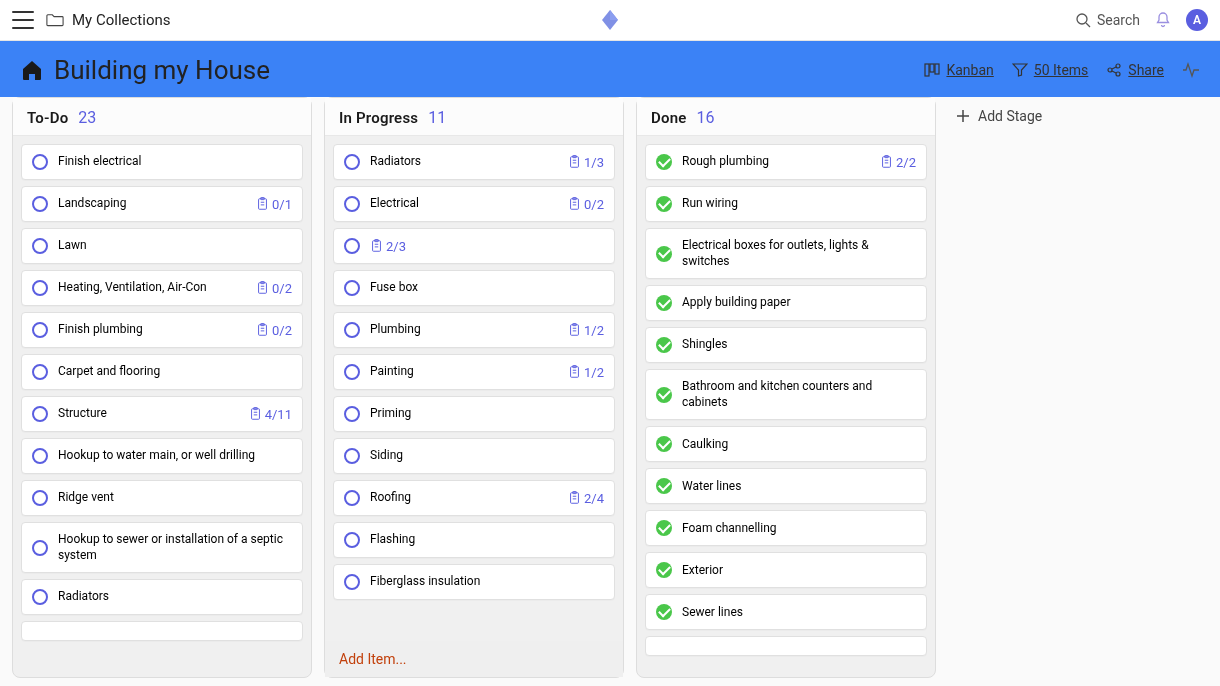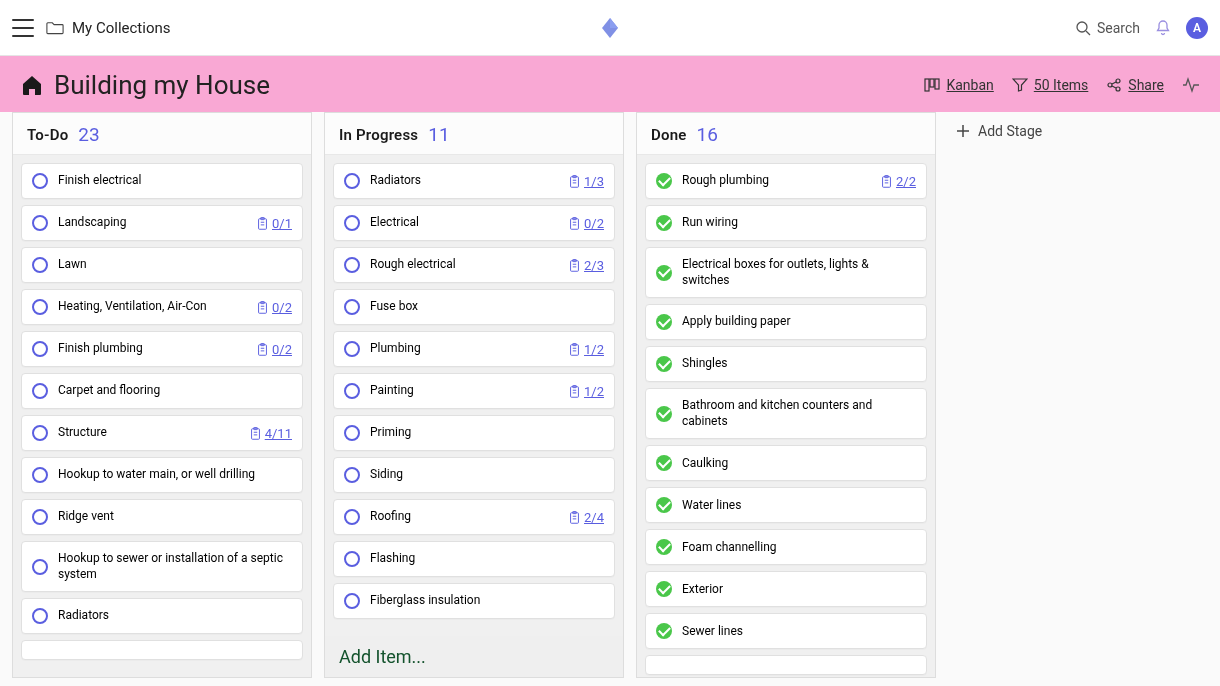--- a/index.html
+++ b/index.html
@@ -10,21 +10,21 @@
       background: #f7f7f7;
       width: 1220px;
       height: 686px;
       overflow: hidden;
       display: flex;
       flex-direction: column;
     }
 
     
     .topbar {
-      height: 56px;
+      height: 41px;
       background: #fff;
       border-bottom: 1px solid #e5e5e5;
       display: flex;
       align-items: center;
       padding: 0 12px;
       position: relative;
     }
     .hamburger {
       width: 22px; height: 18px;
       display: flex; flex-direction: column; justify-content: space-between;
@@ -66,21 +66,21 @@
       display: flex; align-items: center; justify-content: center;
       font-size: 12px; font-weight: 600;
       cursor: pointer;
     }
 
     
     .page-header {
       display: flex;
       align-items: center;
       padding: 14px 20px 12px 20px;
-      background: #f9a8d4;
+      background: #3b82f6;
     }
     .house-icon { width: 24px; height: 24px; margin-right: 10px; }
     .page-title {
       font-size: 26px;
       font-weight: 400;
       color: #222;
     }
     .header-right {
       margin-left: auto;
       display: flex;
@@ -104,35 +104,35 @@
       padding: 0 12px 8px 12px;
       gap: 12px;
       overflow: hidden;
       background: #fafafa;
     }
 
     .column {
       width: 300px;
       background: #f0f0f0;
       border: 1px solid #ddd;
-      border-radius: 0;
+      border-radius: 8px;
       display: flex;
       flex-direction: column;
       min-height: 0;
     }
     .col-header {
       padding: 10px 14px 8px 14px;
       display: flex;
       align-items: center;
       gap: 10px;
       background: #fcfcfc;
       border-bottom: 1px solid #e8e8e8;
     }
     .col-title { font-weight: 600; font-size: 15px; letter-spacing: 0.2px; }
-    .col-count { color: #5a5ee0; font-size: 19px; }
+    .col-count { color: #5a5ee0; font-size: 16px; }
     .card-list {
       flex: 1;
       overflow-y: auto;
       padding: 8px 8px 4px 8px;
       position: relative;
     }
     .card-list::-webkit-scrollbar { width: 8px; }
     .card-list::-webkit-scrollbar-thumb { background: #c8c8c8; border-radius: 4px; }
     .card-list::-webkit-scrollbar-track { background: transparent; }
 
@@ -169,32 +169,31 @@
       transform: rotate(45deg) translate(-1px, -1px);
     }
     .card-title {
       flex: 1;
       font-size: 12px;
       color: #000000;
       line-height: 1.3;
     }
     .card-badge {
       display: flex;
-      align-items: flex-end;
+      align-items: flex-start;
       gap: 3px;
       color: #5a5ee0;
       font-size: 13px;
-      text-decoration: underline;
     }
     .card-badge svg { width: 13px; height: 14px; }
 
     .add-item {
       padding: 10px 14px;
-      color: #14532d;
-      font-size: 18px;
+      color: #c2410c;
+      font-size: 14px;
       background: #efefef;
       cursor: text;
     }
     .add-stage {
       display: flex;
       align-items: center;
       gap: 8px;
       padding: 10px 8px;
       color: #444;
       font-weight: 400;
@@ -406,21 +405,20 @@
               <rect x="2.5" y="2" width="9" height="12" rx="1" fill="none" stroke="#5a5ee0" stroke-width="1.1"></rect>
               <rect x="5" y="0.5" width="4" height="2.5" rx="0.5" fill="none" stroke="#5a5ee0" stroke-width="1.1"></rect>
               <line x1="5" y1="6" x2="9" y2="6" stroke="#5a5ee0" stroke-width="1.1"></line>
               <line x1="5" y1="9" x2="9" y2="9" stroke="#5a5ee0" stroke-width="1.1"></line>
             </svg>
             <span>0/2</span>
           </span>
         </div>
         <div class="card">
           <span class="card-check open"></span>
-          <span class="card-title">Rough electrical</span>
           <span class="card-badge">
             <svg viewBox="0 0 14 16">
               <rect x="2.5" y="2" width="9" height="12" rx="1" fill="none" stroke="#5a5ee0" stroke-width="1.1"></rect>
               <rect x="5" y="0.5" width="4" height="2.5" rx="0.5" fill="none" stroke="#5a5ee0" stroke-width="1.1"></rect>
               <line x1="5" y1="6" x2="9" y2="6" stroke="#5a5ee0" stroke-width="1.1"></line>
               <line x1="5" y1="9" x2="9" y2="9" stroke="#5a5ee0" stroke-width="1.1"></line>
             </svg>
             <span>2/3</span>
           </span>
         </div>

